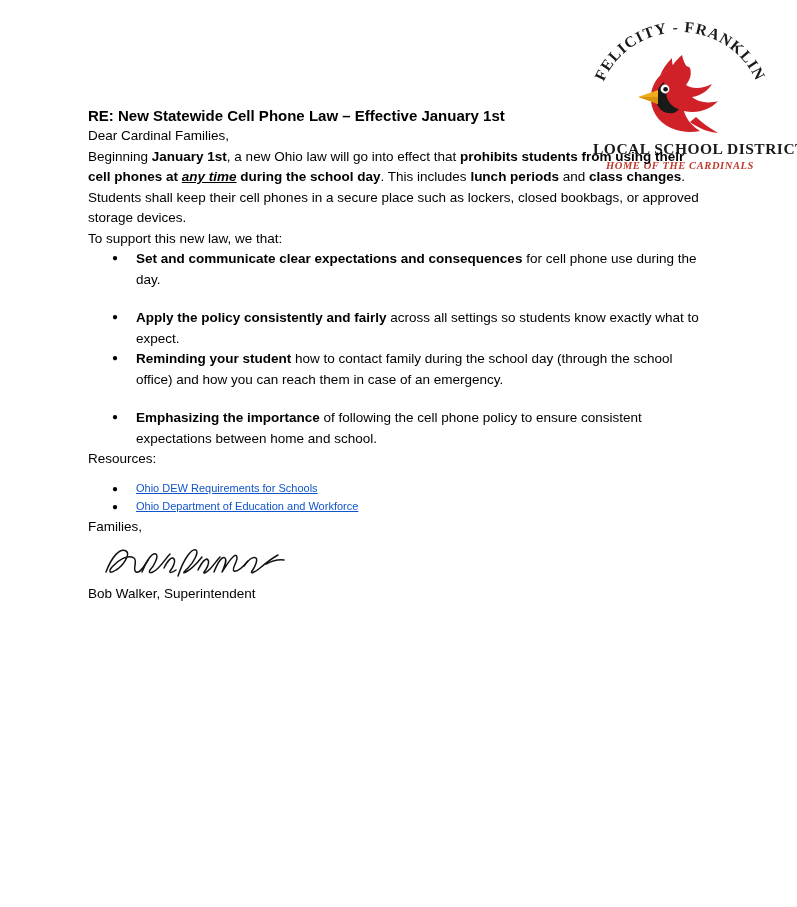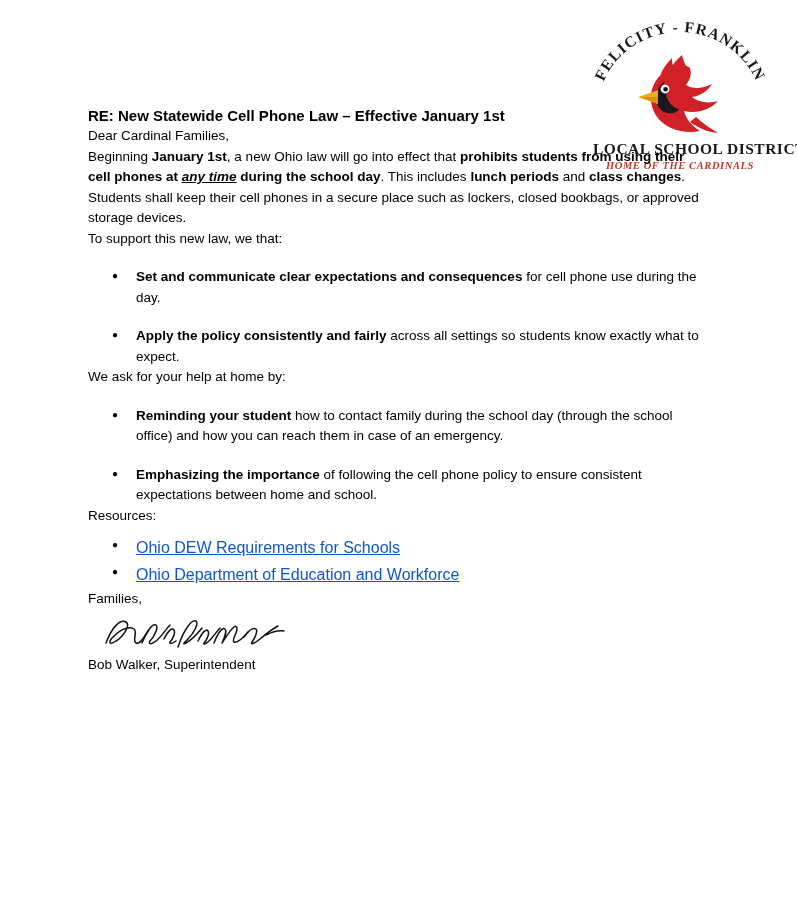--- a/index.html
+++ b/index.html
@@ -91,21 +91,21 @@
   .sp-1 { margin-top: 23px; }
   .sp-2 { margin-top: 22px; }
   .sp-3 { margin-top: 30px; }
   .sp-4 { margin-top: 22px; }
 
   ul.bullets {
     list-style: none;
     margin: 0;
     padding: 0;
   }
-  ul.bullets.first { margin-top: 18px; }
+  ul.bullets.first { }
   ul.bullets li {
     position: relative;
     font-size: 13.5px;
     line-height: 1.52;
     padding-left: 48px;
     margin-bottom: 18px;
   }
   ul.bullets li:last-child { margin-bottom: 0; }
   ul.bullets li::before {
     content: "\25CF";
@@ -116,21 +116,21 @@
     line-height: 1.9;
   }
 
   ul.links {
     list-style: none;
     margin: 10px 0 0 0;
     padding: 0;
   }
   ul.links li {
     position: relative;
-    font-size: 16px;
+    font-size: 11px;
     line-height: 1.52;
     padding-left: 48px;
     margin-bottom: 2px;
   }
   ul.links li::before {
     content: "\25CF";
     position: absolute;
     left: 24px;
     top: -1px;
     font-size: 10px;
@@ -209,21 +209,20 @@
 
     <ul class="bullets first">
       <li>
         <b>Set and communicate clear expectations and consequences</b><span> for cell phone use during the day.</span>
       </li>
       <li>
         <b>Apply the policy consistently and fairly</b><span> across all settings so students know exactly what to expect.</span>
       </li>
     </ul>
 
-    <p class="para sp-3">We ask for your help at home by:</p>
 
     <ul class="bullets first">
       <li>
         <b>Reminding your student</b><span> how to contact family during the school day (through the school office) and how you can reach them in case of an emergency.</span>
       </li>
       <li>
         <b>Emphasizing the importance</b><span> of following the cell phone policy to ensure consistent expectations between home and school.</span>
       </li>
     </ul>
 

